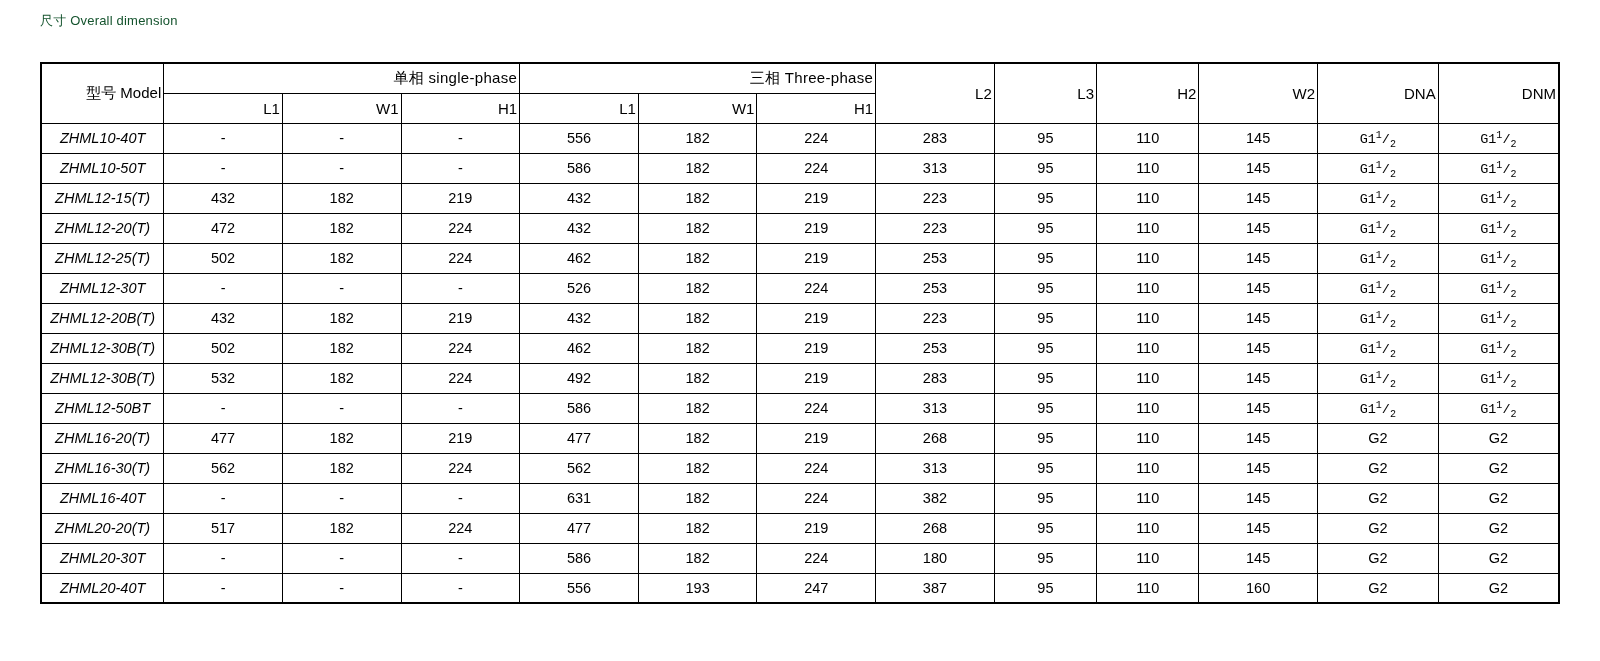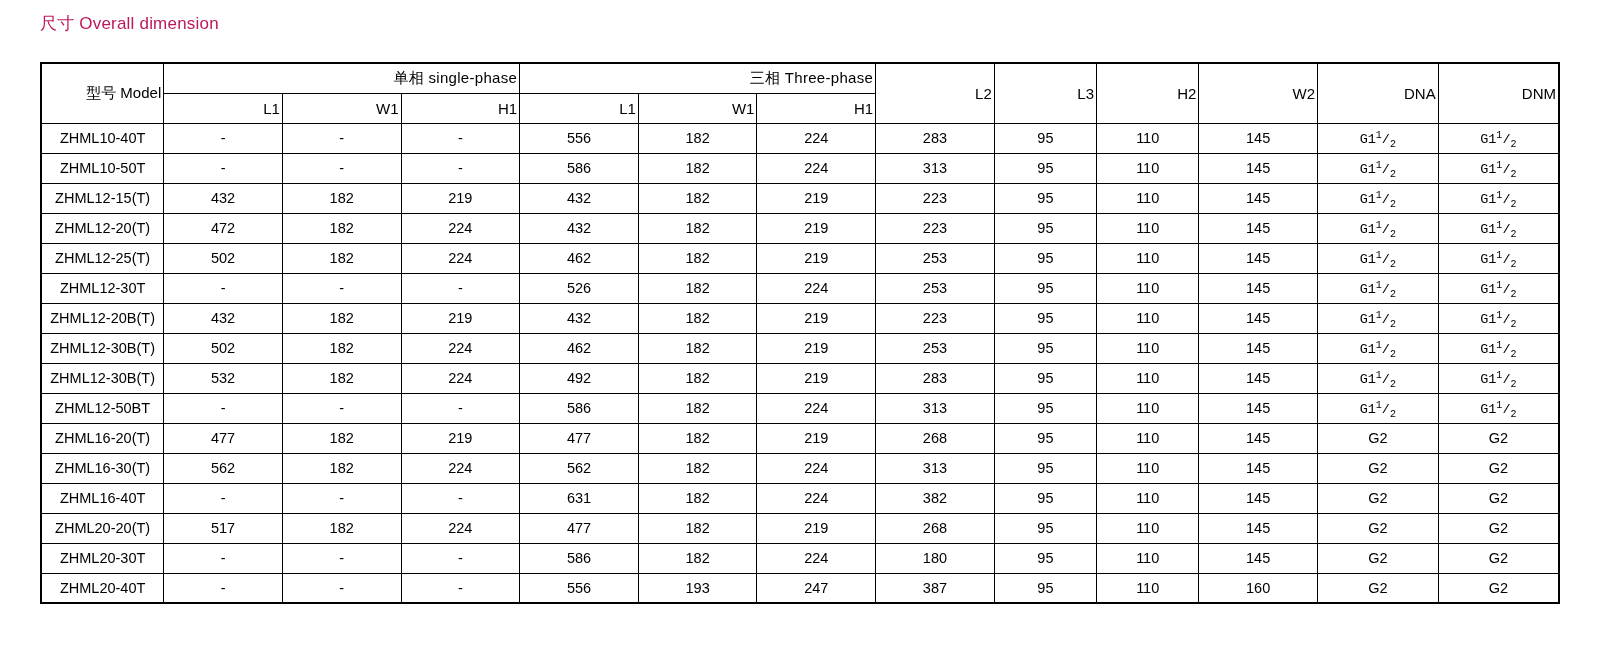--- a/index.html
+++ b/index.html
@@ -17,23 +17,23 @@
   .page {
     position: relative;
     width: 1600px;
     height: 661px;
     box-sizing: border-box;
   }
   .caption {
     position: absolute;
     left: 40px;
     top: 12px;
-    font-size: 17px;
+    font-size: 13px;
     letter-spacing: 0.2px;
-    color: #be185d;
+    color: #14532d;
     white-space: nowrap;
   }
   .table-wrap {
     position: absolute;
     left: 40px;
     top: 62px;
     width: 1520px;
   }
   table.dim {
     border-collapse: collapse;
@@ -60,20 +60,21 @@
     font-size: 15px;
   }
   .th-group {
     font-size: 15px;
     letter-spacing: 0.3px;
   }
   td.model-cell {
     text-align: left;
     padding-left: 8px;
     font-size: 14.5px;
+    font-style: italic;
   }
   
   col.c-model { width: 120px; }
   col.c-sub   { width: 116px; }
   col.c-l2    { width: 116px; }
   col.c-l3    { width: 100px; }
   col.c-h2    { width: 100px; }
   col.c-w2    { width: 116px; }
   col.c-dna   { width: 118px; }
   col.c-dnm   { width: 118px; }

